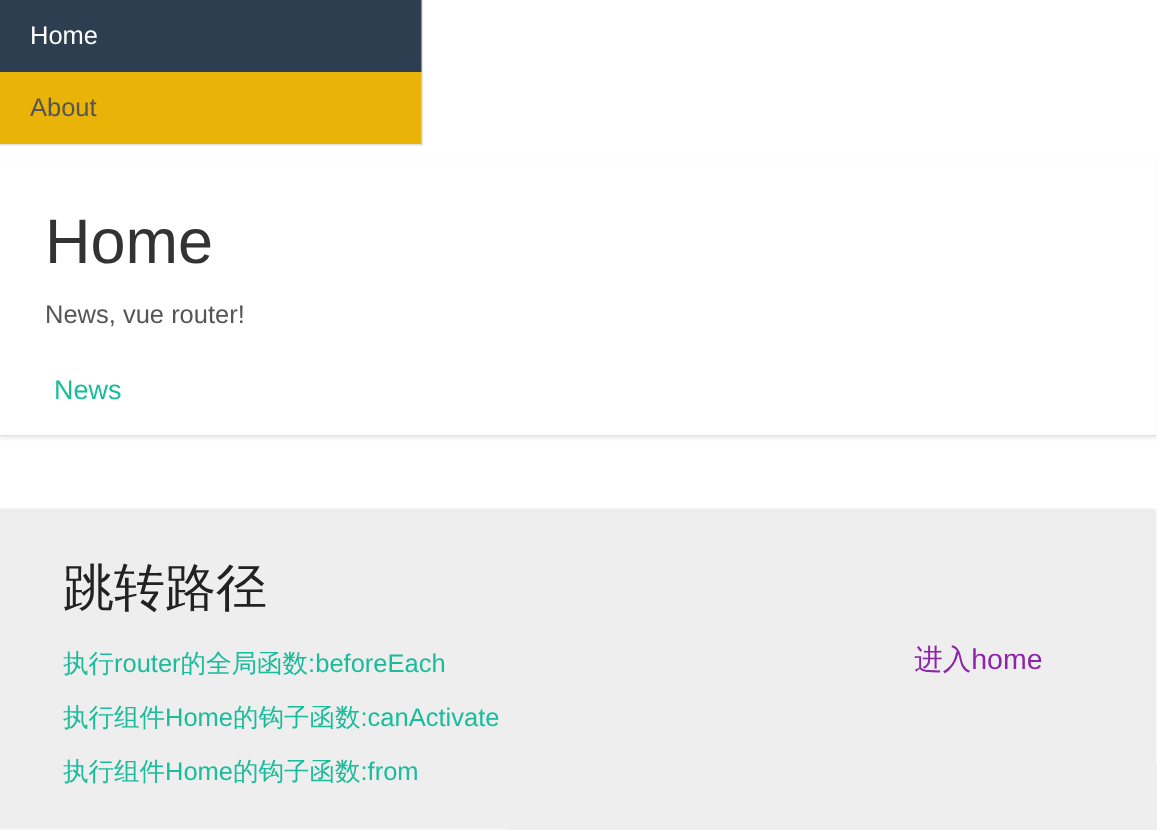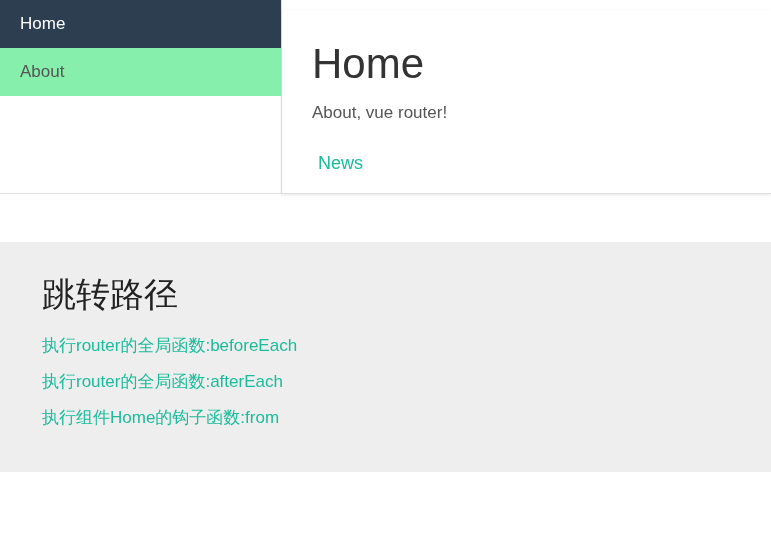--- a/index.html
+++ b/index.html
@@ -1,18 +1,19 @@
 <!DOCTYPE html>
 <html><head>
   <meta charset="utf-8">
   <style>
     * {
       margin: 0;
       padding: 0;
       box-sizing: border-box;
+      flex-direction: column;
     }
     body {
       font-family: "Helvetica Neue", Helvetica, Arial, sans-serif;
       background: #ffffff;
       width: 771px;
       height: 553px;
       overflow: hidden;
     }
     .top-section {
       display: flex;
@@ -23,21 +24,21 @@
       background: #ffffff;
       border: 1px solid #e0e0e0;
       border-top: none;
       border-left: none;
     }
     .sidebar-item {
       padding: 14px 20px;
       font-size: 17px;
       cursor: pointer;
       color: #555;
-      background: #86efac;
+      background: #eab308;
     }
     .sidebar-item.active {
       background: #2c3e50;
       color: #ffffff;
     }
     .main-content {
       flex: 1;
       padding: 30px 0 0 0;
       background: #ffffff;
       box-shadow: 0 1px 3px rgba(0,0,0,0.1);
@@ -113,31 +114,32 @@
   <div class="sidebar">
     <div class="sidebar-item active">
       <span>Home</span>
     </div>
     <div class="sidebar-item">
       <span>About</span>
     </div>
   </div>
   <div class="main-content">
     <h1 class="page-title">Home</h1>
-    <p class="greeting">About, vue router!</p>
+    <p class="greeting">News, vue router!</p>
     <div class="tabs">
       <div class="tab">
         <span>News</span>
       </div>
     </div>
   </div>
 </div>
 
 <div class="bottom-section">
   <div class="heading-row">
     <span class="section-heading">跳转路径</span>
   </div>
+  <div class="enter-label">进入home</div>
   <div class="log-list">
     <div class="log-item">执行router的全局函数:beforeEach</div>
-    <div class="log-item">执行router的全局函数:afterEach</div>
+    <div class="log-item">执行组件Home的钩子函数:canActivate</div>
     <div class="log-item">执行组件Home的钩子函数:from</div>
   </div>
 </div>
 
 </body></html>

